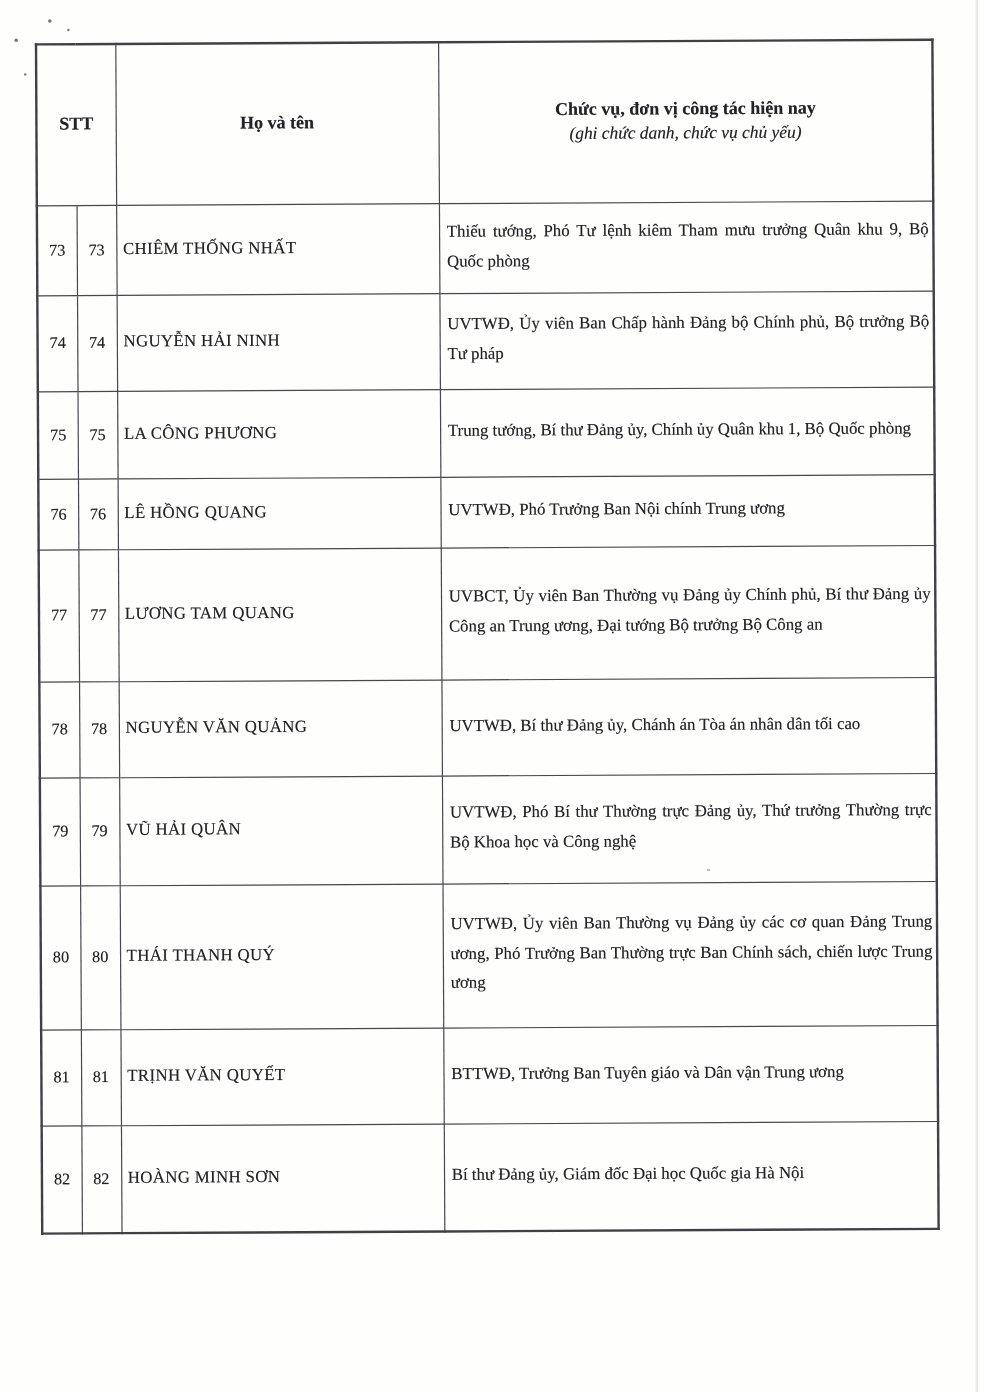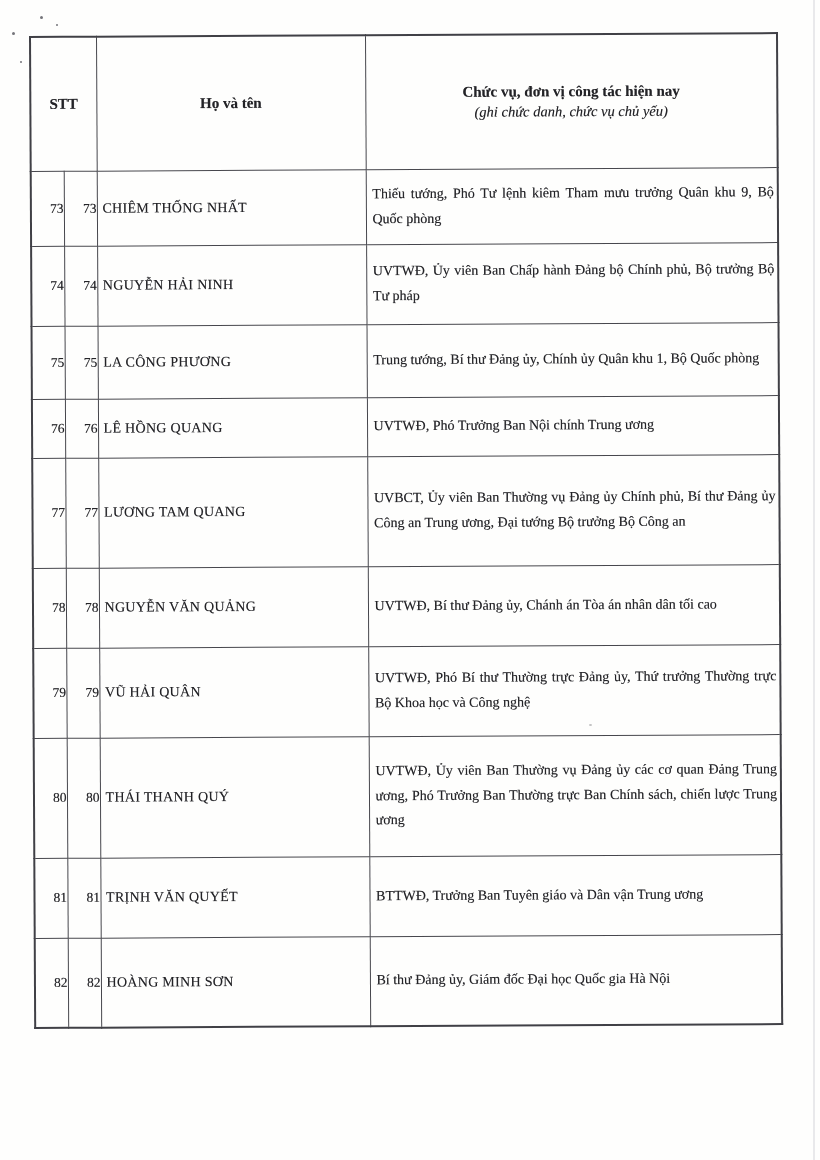--- a/index.html
+++ b/index.html
@@ -37,21 +37,21 @@
   tr.r0 { height:75px; }  tr.r1 { height:80px; }  tr.r2 { height:73px; }
   tr.r3 { height:59px; }  tr.r4 { height:110px; } tr.r5 { height:80px; }
   tr.r6 { height:90px; }  tr.r7 { height:120px; } tr.r8 { height:80px; }
   tr.r9 { height:90px; }
 
   th.h-stt, th.h-name { font-weight:bold; font-size:15px; text-align:center; padding:0 2px; }
   th.h-pos { font-weight:bold; text-align:center; padding:0 8px; }
   .h-pos-title { font-size:15px; font-weight:bold; }
   .h-pos-sub { font-size:14.5px; font-weight:normal; font-style:italic; margin-top:3px; }
 
-  td.c-num { text-align:right; font-size:13.5px; padding:0; }
+  td.c-num { text-align:center; font-size:13.5px; padding:0; }
   td.c-name { font-size:14px; padding:2px 2px 2px 5px; letter-spacing:0.3px; }
   td.c-pos {
     font-size:14px; padding:3px 3px 3px 6px;
     text-align:justify; line-height:1.78;
   }
 </style>
 </head>
 <body>
 
 <div class="page">

